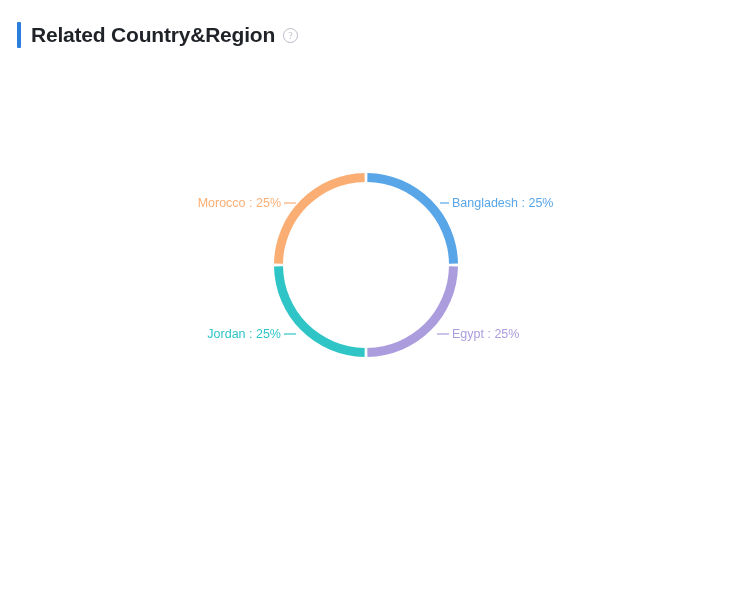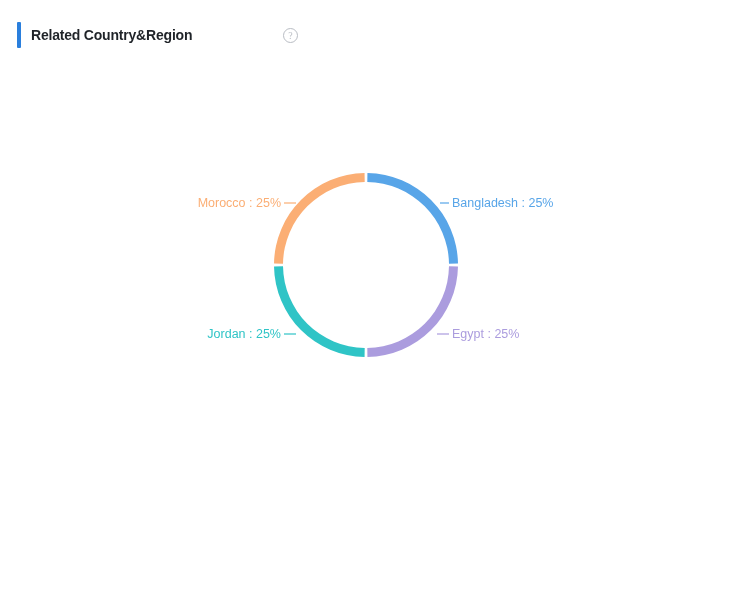--- a/index.html
+++ b/index.html
@@ -38,21 +38,21 @@
     top: 22px;
     width: 4px;
     height: 26px;
     background: #2a7fdd;
     border-radius: 1px;
   }
   .title-text {
     position: absolute;
     left: 31px;
     top: 21px;
-    font-size: 14px;
+    font-size: 21px;
     font-weight: bold;
     letter-spacing: -0.2px;
     color: #1f2328;
     line-height: 28px;
     white-space: nowrap;
   }
   .help-icon {
     position: absolute;
     left: 283px;
     top: 28px;

